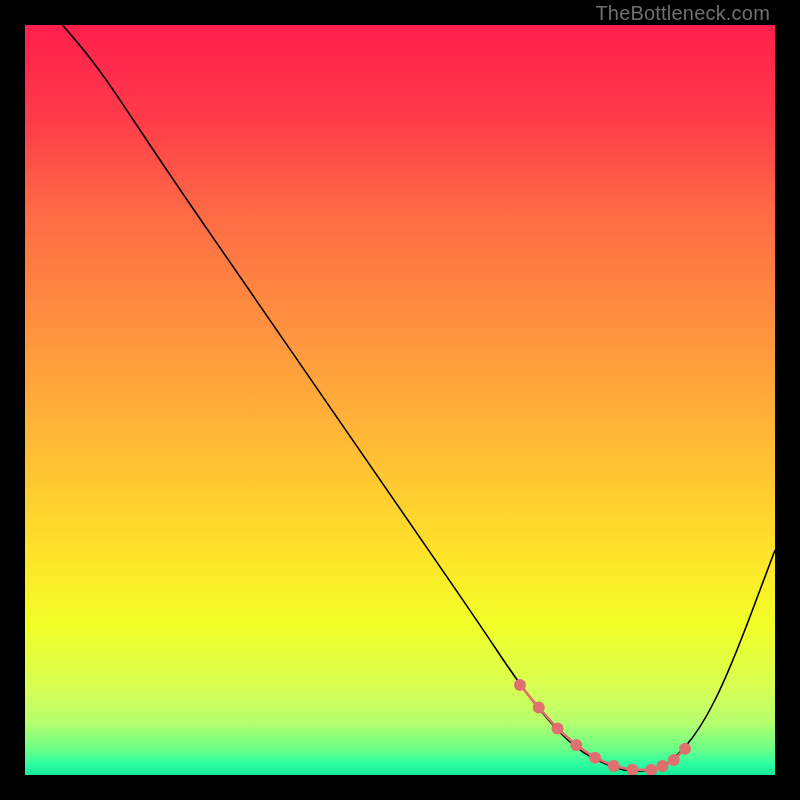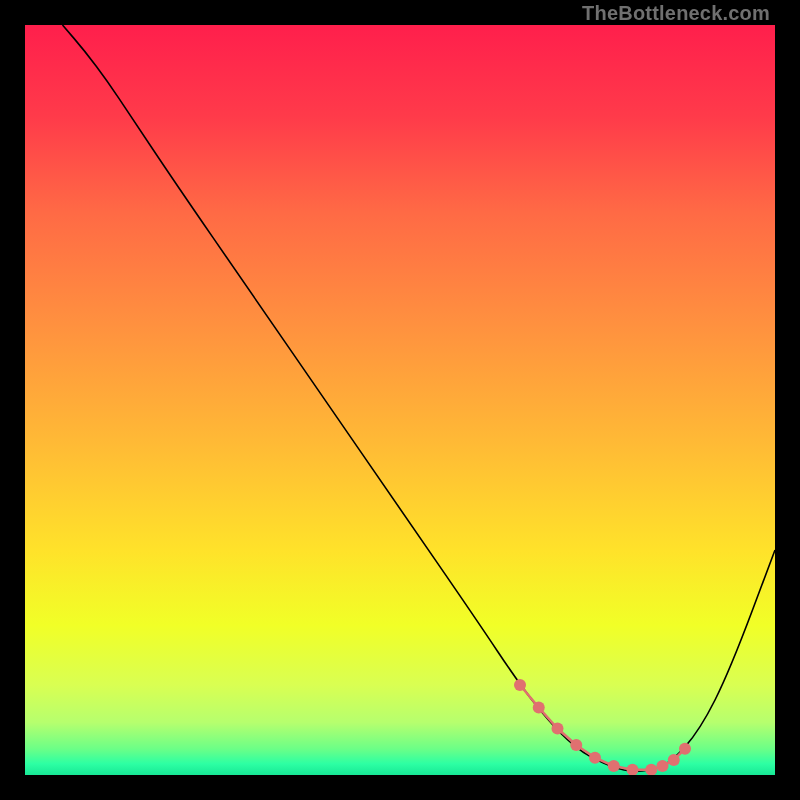--- a/index.html
+++ b/index.html
@@ -25,21 +25,21 @@
     top: 0;
     width: 750px;
     height: 750px;
   }
   .watermark {
     position: absolute;
     top: 2px;
     right: 30px;
     color: #707070;
     font-size: 20px;
-    font-weight: 700;
+    font-weight: 400;
     letter-spacing: 0.2px;
     user-select: none;
     margin-left: 37px;
   }
 </style>
 </head>
 <body>
 
 <div class="watermark">TheBottleneck.com</div>
 

